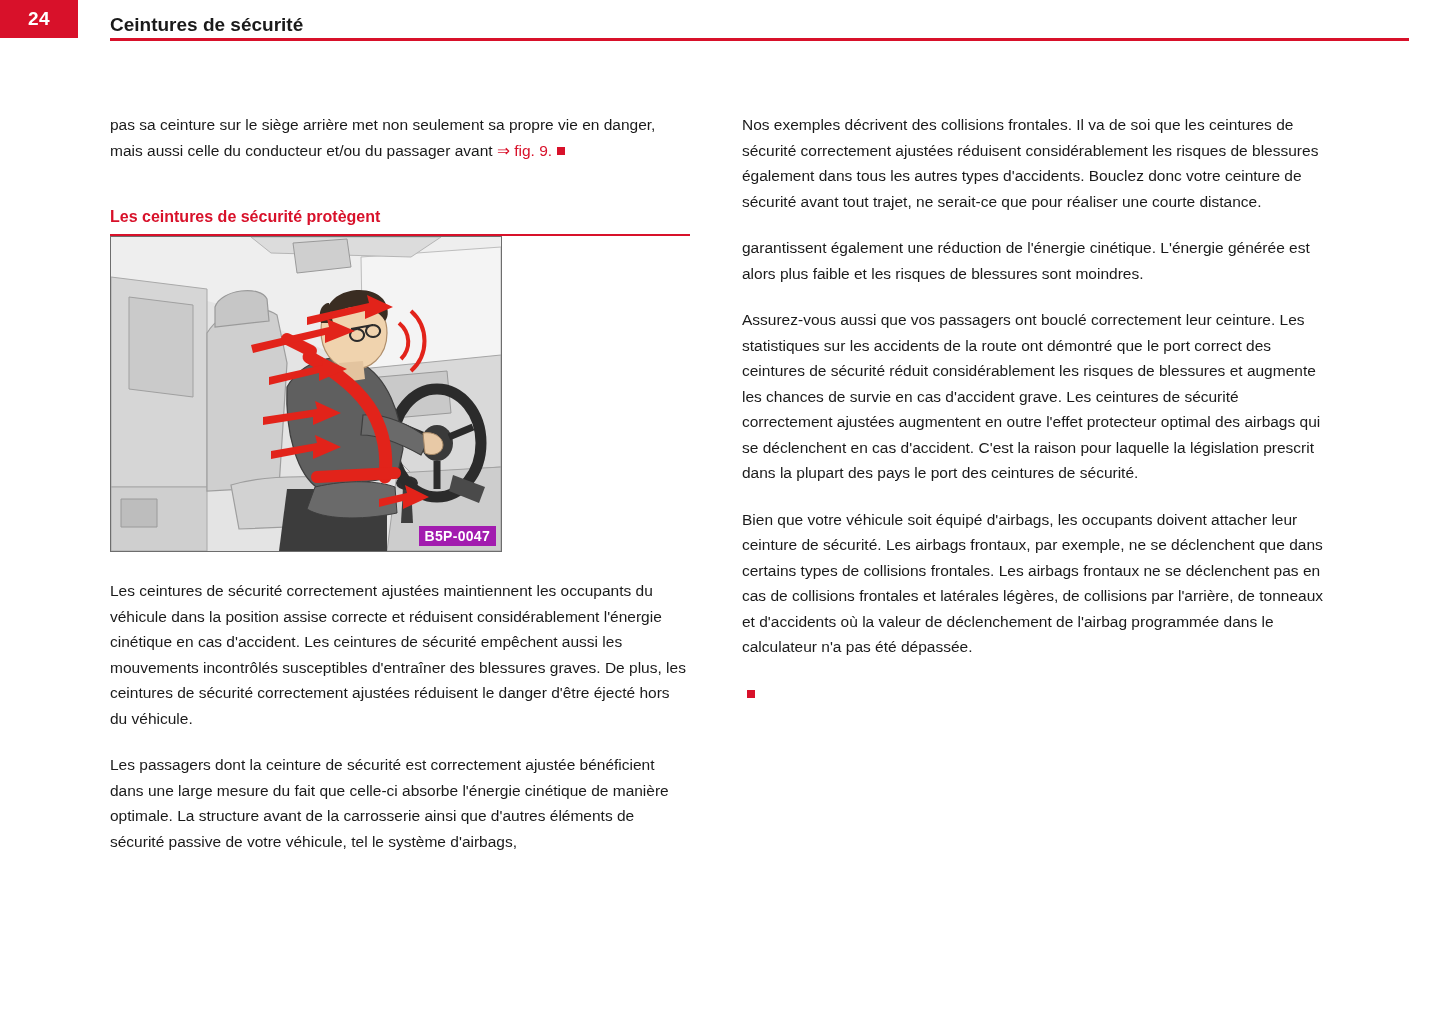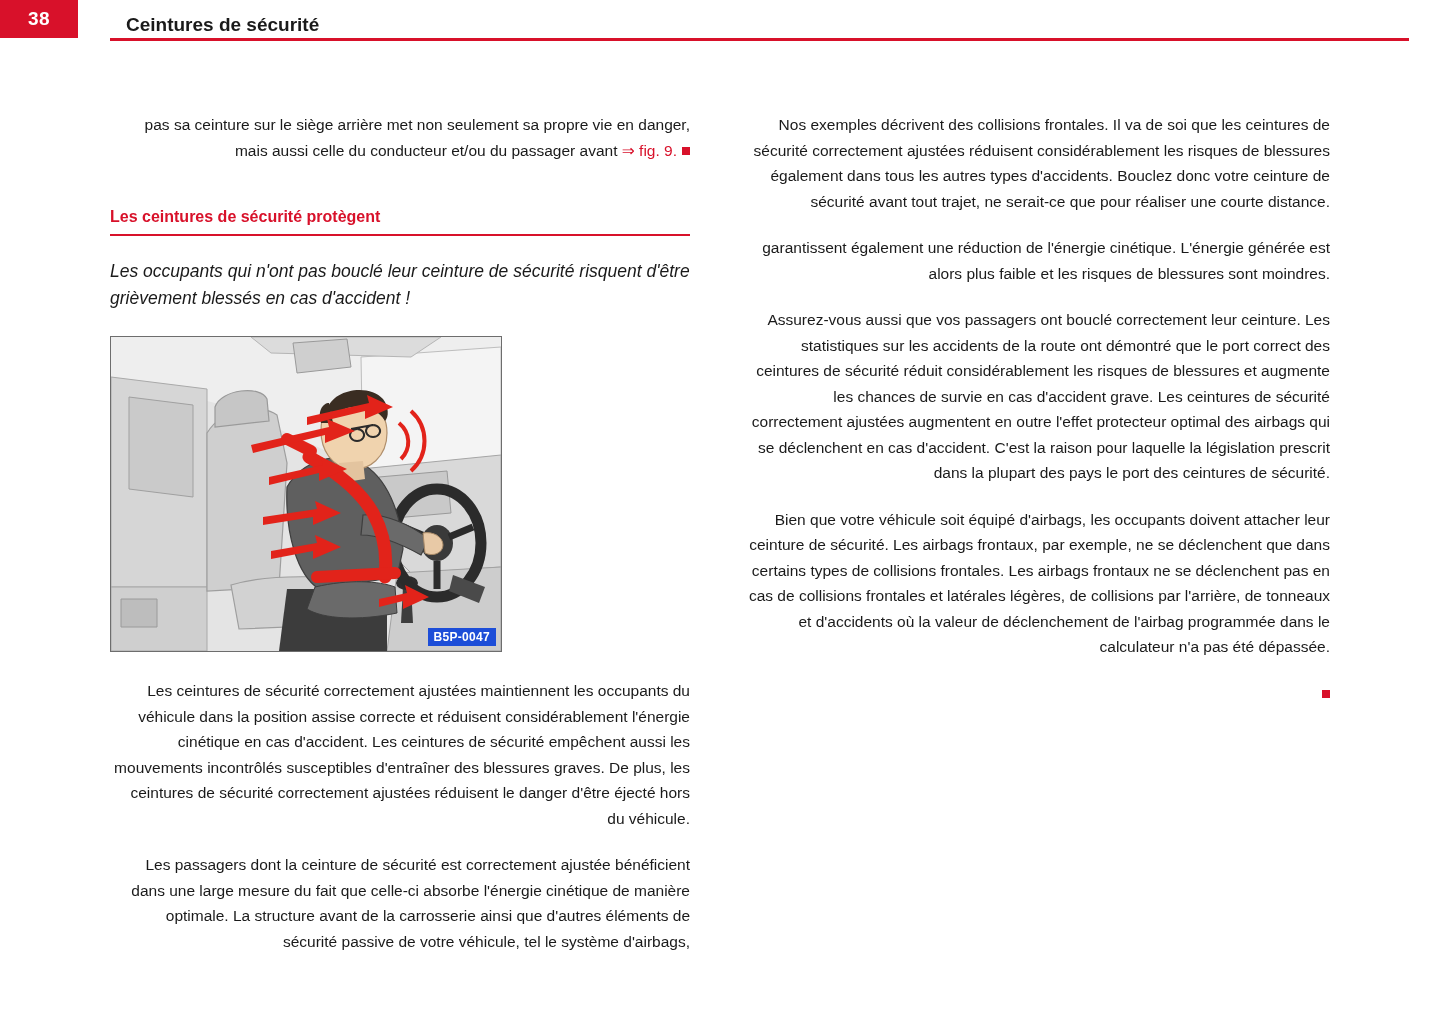--- a/index.html
+++ b/index.html
@@ -45,21 +45,21 @@
     color: #ffffff;
     font-size: 19px;
     font-weight: bold;
     display: flex;
     align-items: center;
     justify-content: center;
     letter-spacing: 0.5px;
   }
   .chapter-title {
     position: absolute;
-    left: 126px;
+    left: 110px;
     top: 14px;
     font-size: 19px;
     font-weight: bold;
     color: #1a1a1a;
   }
 
   
   .col-left {
     position: absolute;
     left: 110px;
@@ -71,21 +71,21 @@
     left: 742px;
     top: 112px;
     width: 588px;
   }
 
   p.body {
     margin: 0 0 21px 0;
     font-size: 15.5px;
     line-height: 25.5px;
     color: #1a1a1a;
-    text-align: right;
+    text-align: left;
   }
 
   .arrow-ref {
     color: #d8112a;
     white-space: nowrap;
   }
   .end-square {
     display: inline-block;
     width: 8px;
     height: 8px;
@@ -131,23 +131,23 @@
     width: 390px;
     height: 314px;
     border: 1px solid #6d6d6d;
     background: #e3e3e3;
     overflow: hidden;
   }
   .fig-code {
     position: absolute;
     right: 5px;
     bottom: 5px;
-    background: #1d4ed8;
+    background: #a21caf;
     color: #ffffff;
-    font-size: 12px;
+    font-size: 14px;
     font-weight: bold;
     padding: 2px 6px 2px 6px;
     letter-spacing: 0.3px;
   }
   .fig-caption {
     position: absolute;
     left: 408px;
     top: 220px;
     width: 180px;
     font-size: 13.5px;
@@ -159,35 +159,34 @@
 
   
   svg.scene { display:block; }
 </style>
 </head>
 <body>
 
 <div class="page">
 
   <div class="header">
-    <div class="page-number-box">38</div>
+    <div class="page-number-box">24</div>
     <div class="chapter-title">Ceintures de sécurité</div>
     <div class="header-rule"></div>
   </div>
 
   <div class="col-left">
 
     <p class="body"><span>pas sa ceinture sur le siège arrière met non seulement sa propre vie en danger, mais aussi celle du conducteur et/ou du passager avant </span><span class="arrow-ref">⇒ fig. 9.</span><span class="end-square"></span></p>
 
     <div class="section-head">
       <h2>Les ceintures de sécurité protègent</h2>
       <div class="section-rule"></div>
     </div>
 
-    <p class="lead">Les occupants qui n'ont pas bouclé leur ceinture de sécurité risquent d'être grièvement blessés en cas d'accident !</p>
 
     <div class="figure-wrap">
       <div class="figure-box">
         <svg class="scene" width="390" height="314" viewBox="0 0 390 314">
 
           <rect x="0" y="0" width="390" height="314" fill="#e4e4e4"></rect>
 
           <path d="M0 0 L390 0 L390 120 L250 130 L120 70 L0 40 Z" fill="#eeeeee"></path>
 
           <path d="M250 20 L390 10 L390 120 L252 132 Z" fill="#f4f4f4" stroke="#bdbdbd" stroke-width="1"></path>

